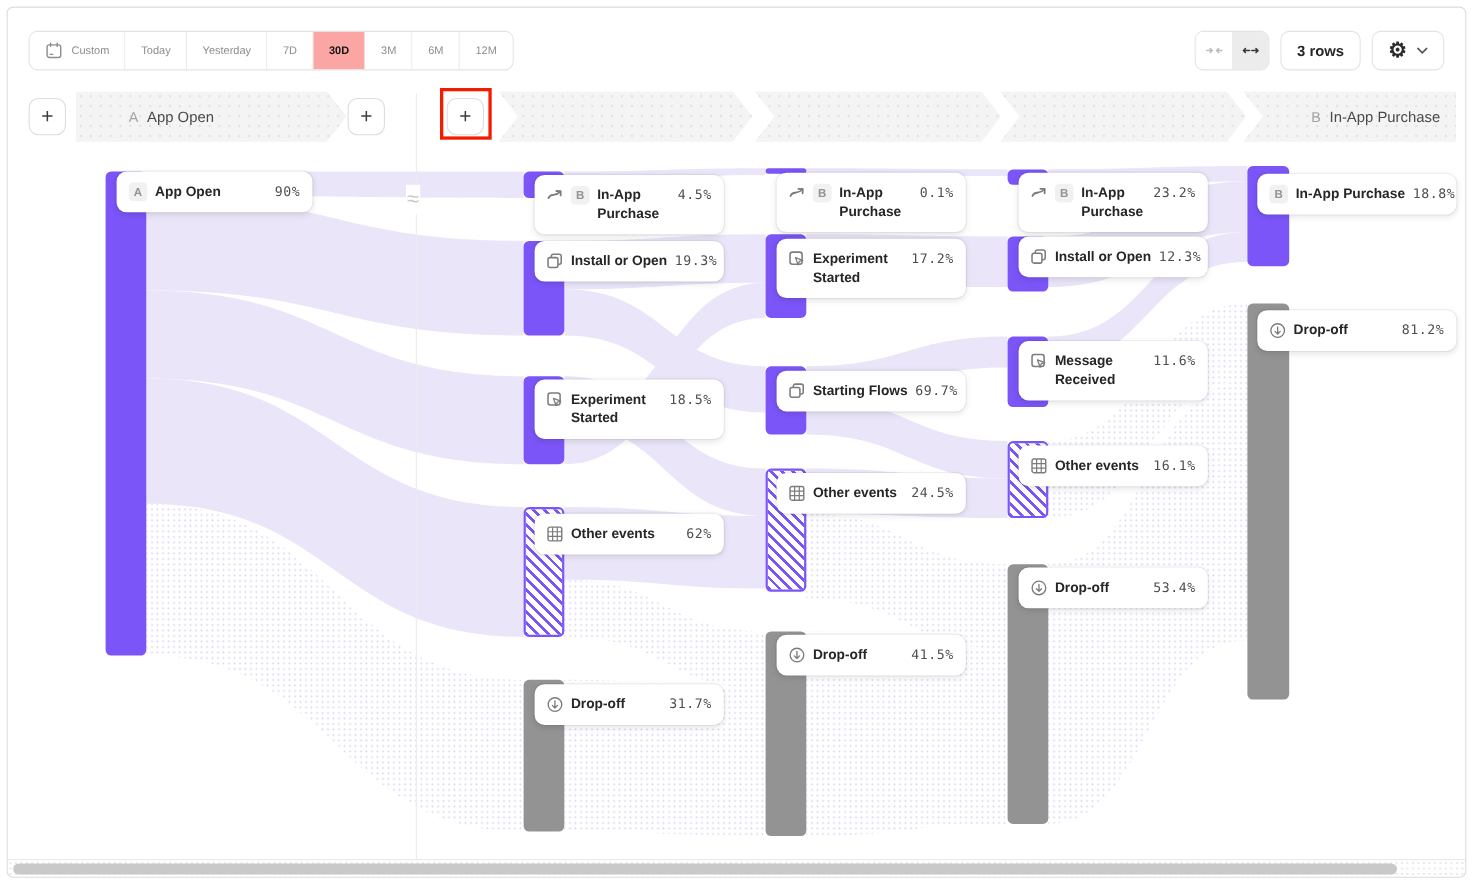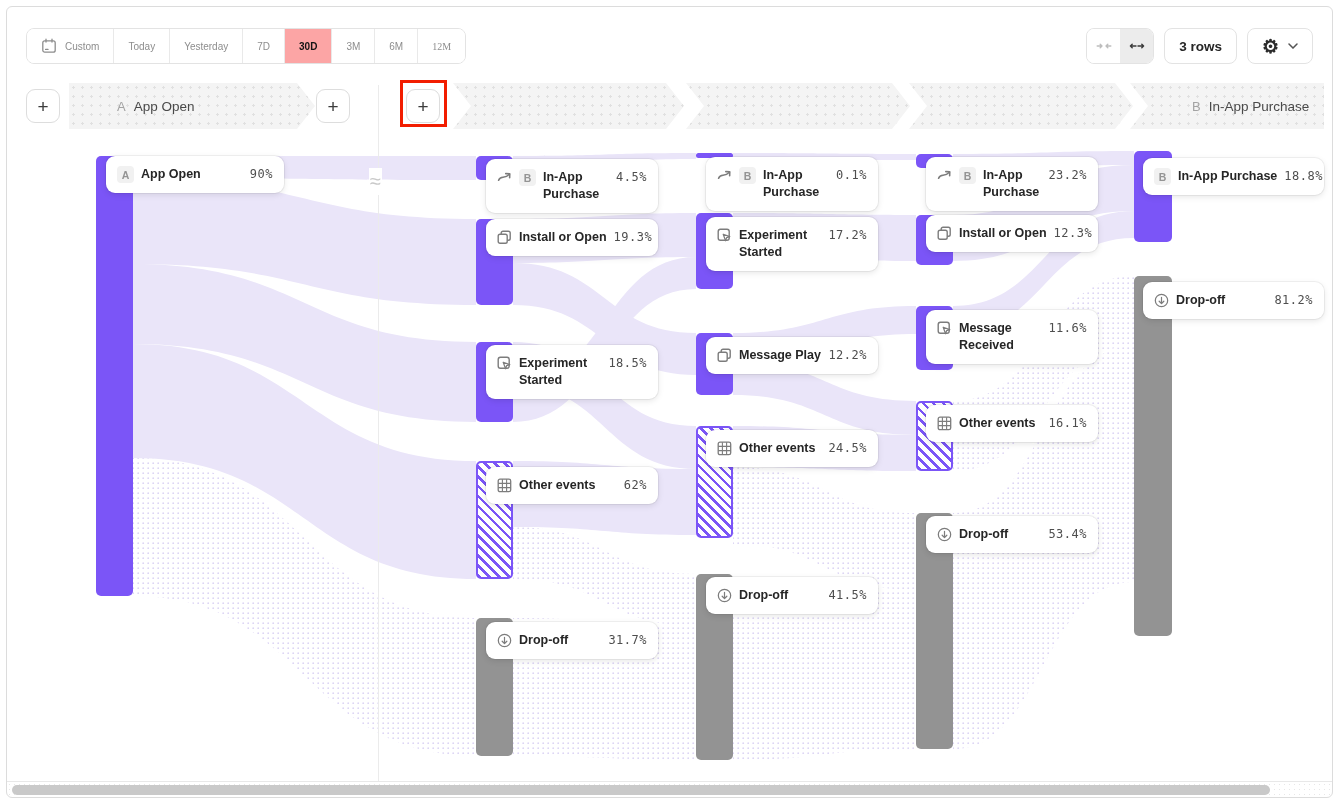--- a/index.html
+++ b/index.html
@@ -5,21 +5,21 @@
   * { margin:0; padding:0; box-sizing:border-box; }
   html,body { width:1339px; height:804px; background:#fff; font-family:"Liberation Sans",sans-serif; }
   .frame { position:absolute; left:6px; top:6px; width:1327px; height:792px;
            border:1px solid #dcdcdc; border-radius:6px; background:#fff; overflow:hidden; }
 
   
   .toolbar { position:absolute; left:19px; right:19px; top:21px; height:36px; display:flex; align-items:center; }
   .seg-group { display:flex; height:36px; border:1px solid #e3e3e3; border-radius:8px; overflow:hidden; background:#fff; }
   .seg-btn { display:flex; align-items:center; gap:8px; padding:0 14px; font-size:10px; color:#8d8d8d;
              border-right:1px solid #e9e9e9; background:#fff; cursor:pointer; white-space:nowrap; }
-  .seg-btn:last-child { border-right:none;font-family:Liberation Serif, serif; }
+  .seg-btn:last-child { border-right:none; }
   .seg-btn.active { background:#fca5a5; color:#141414; font-weight:700; }
   .tb-right { margin-left:auto; display:flex; gap:10px; align-items:center; }
   .btn { display:inline-flex; align-items:center; gap:9px; height:36px; padding:0 14px;
          border:1px solid #e3e3e3; border-radius:8px; background:#fff; font-size:13.5px;
          color:#262626; font-weight:700; cursor:pointer; white-space:nowrap; }
   .toggle-group { display:flex; height:36px; border:1px solid #e3e3e3; border-radius:8px; overflow:hidden; }
   .toggle-cell { width:33px; height:100%; display:flex; align-items:center; justify-content:center; background:#fff; cursor:pointer; }
   .toggle-cell.active { background:#ececec; }
   .gear-glyph { font-size:19px; color:#2c2c2c; line-height:1; }
 
@@ -263,22 +263,22 @@
         <span class="pct">17.2%</span>
       </div>
       <div class="bar event" style="left: 689px; top: 326px; width: 37px; height: 62px;"></div>
       <div class="card nowrap" style="left: 699px; top: 330px; width: 172px;">
         <span class="cicon">
           <svg viewBox="0 0 15 15">
             <rect x="4.2" y="1.2" width="9" height="9" rx="1.8" fill="none" stroke="currentColor" stroke-width="1.4"></rect>
             <rect x="1.2" y="4.2" width="9" height="9" rx="1.8" fill="#fff" stroke="currentColor" stroke-width="1.4"></rect>
           </svg>
         </span>
-        <span class="nm">Message Play</span>
-        <span class="pct">12.2%</span>
+        <span class="nm">Starting Flows</span>
+        <span class="pct">69.7%</span>
       </div>
       <div class="bar other" style="left: 689px; top: 419px; width: 37px; height: 112px;"></div>
       <div class="card nowrap" style="left: 699px; top: 423px; width: 172px;">
         <span class="cicon">
           <svg viewBox="0 0 15 15">
             <rect x="1.2" y="1.2" width="12.5" height="12.5" rx="1.8" fill="none" stroke="currentColor" stroke-width="1.3"></rect>
             <path d="M5.4 1.2 V13.7 M9.6 1.2 V13.7 M1.2 5.4 H13.7 M1.2 9.6 H13.7" stroke="currentColor" stroke-width="1.1"></path>
           </svg>
         </span>
         <span class="nm">Other events</span>

